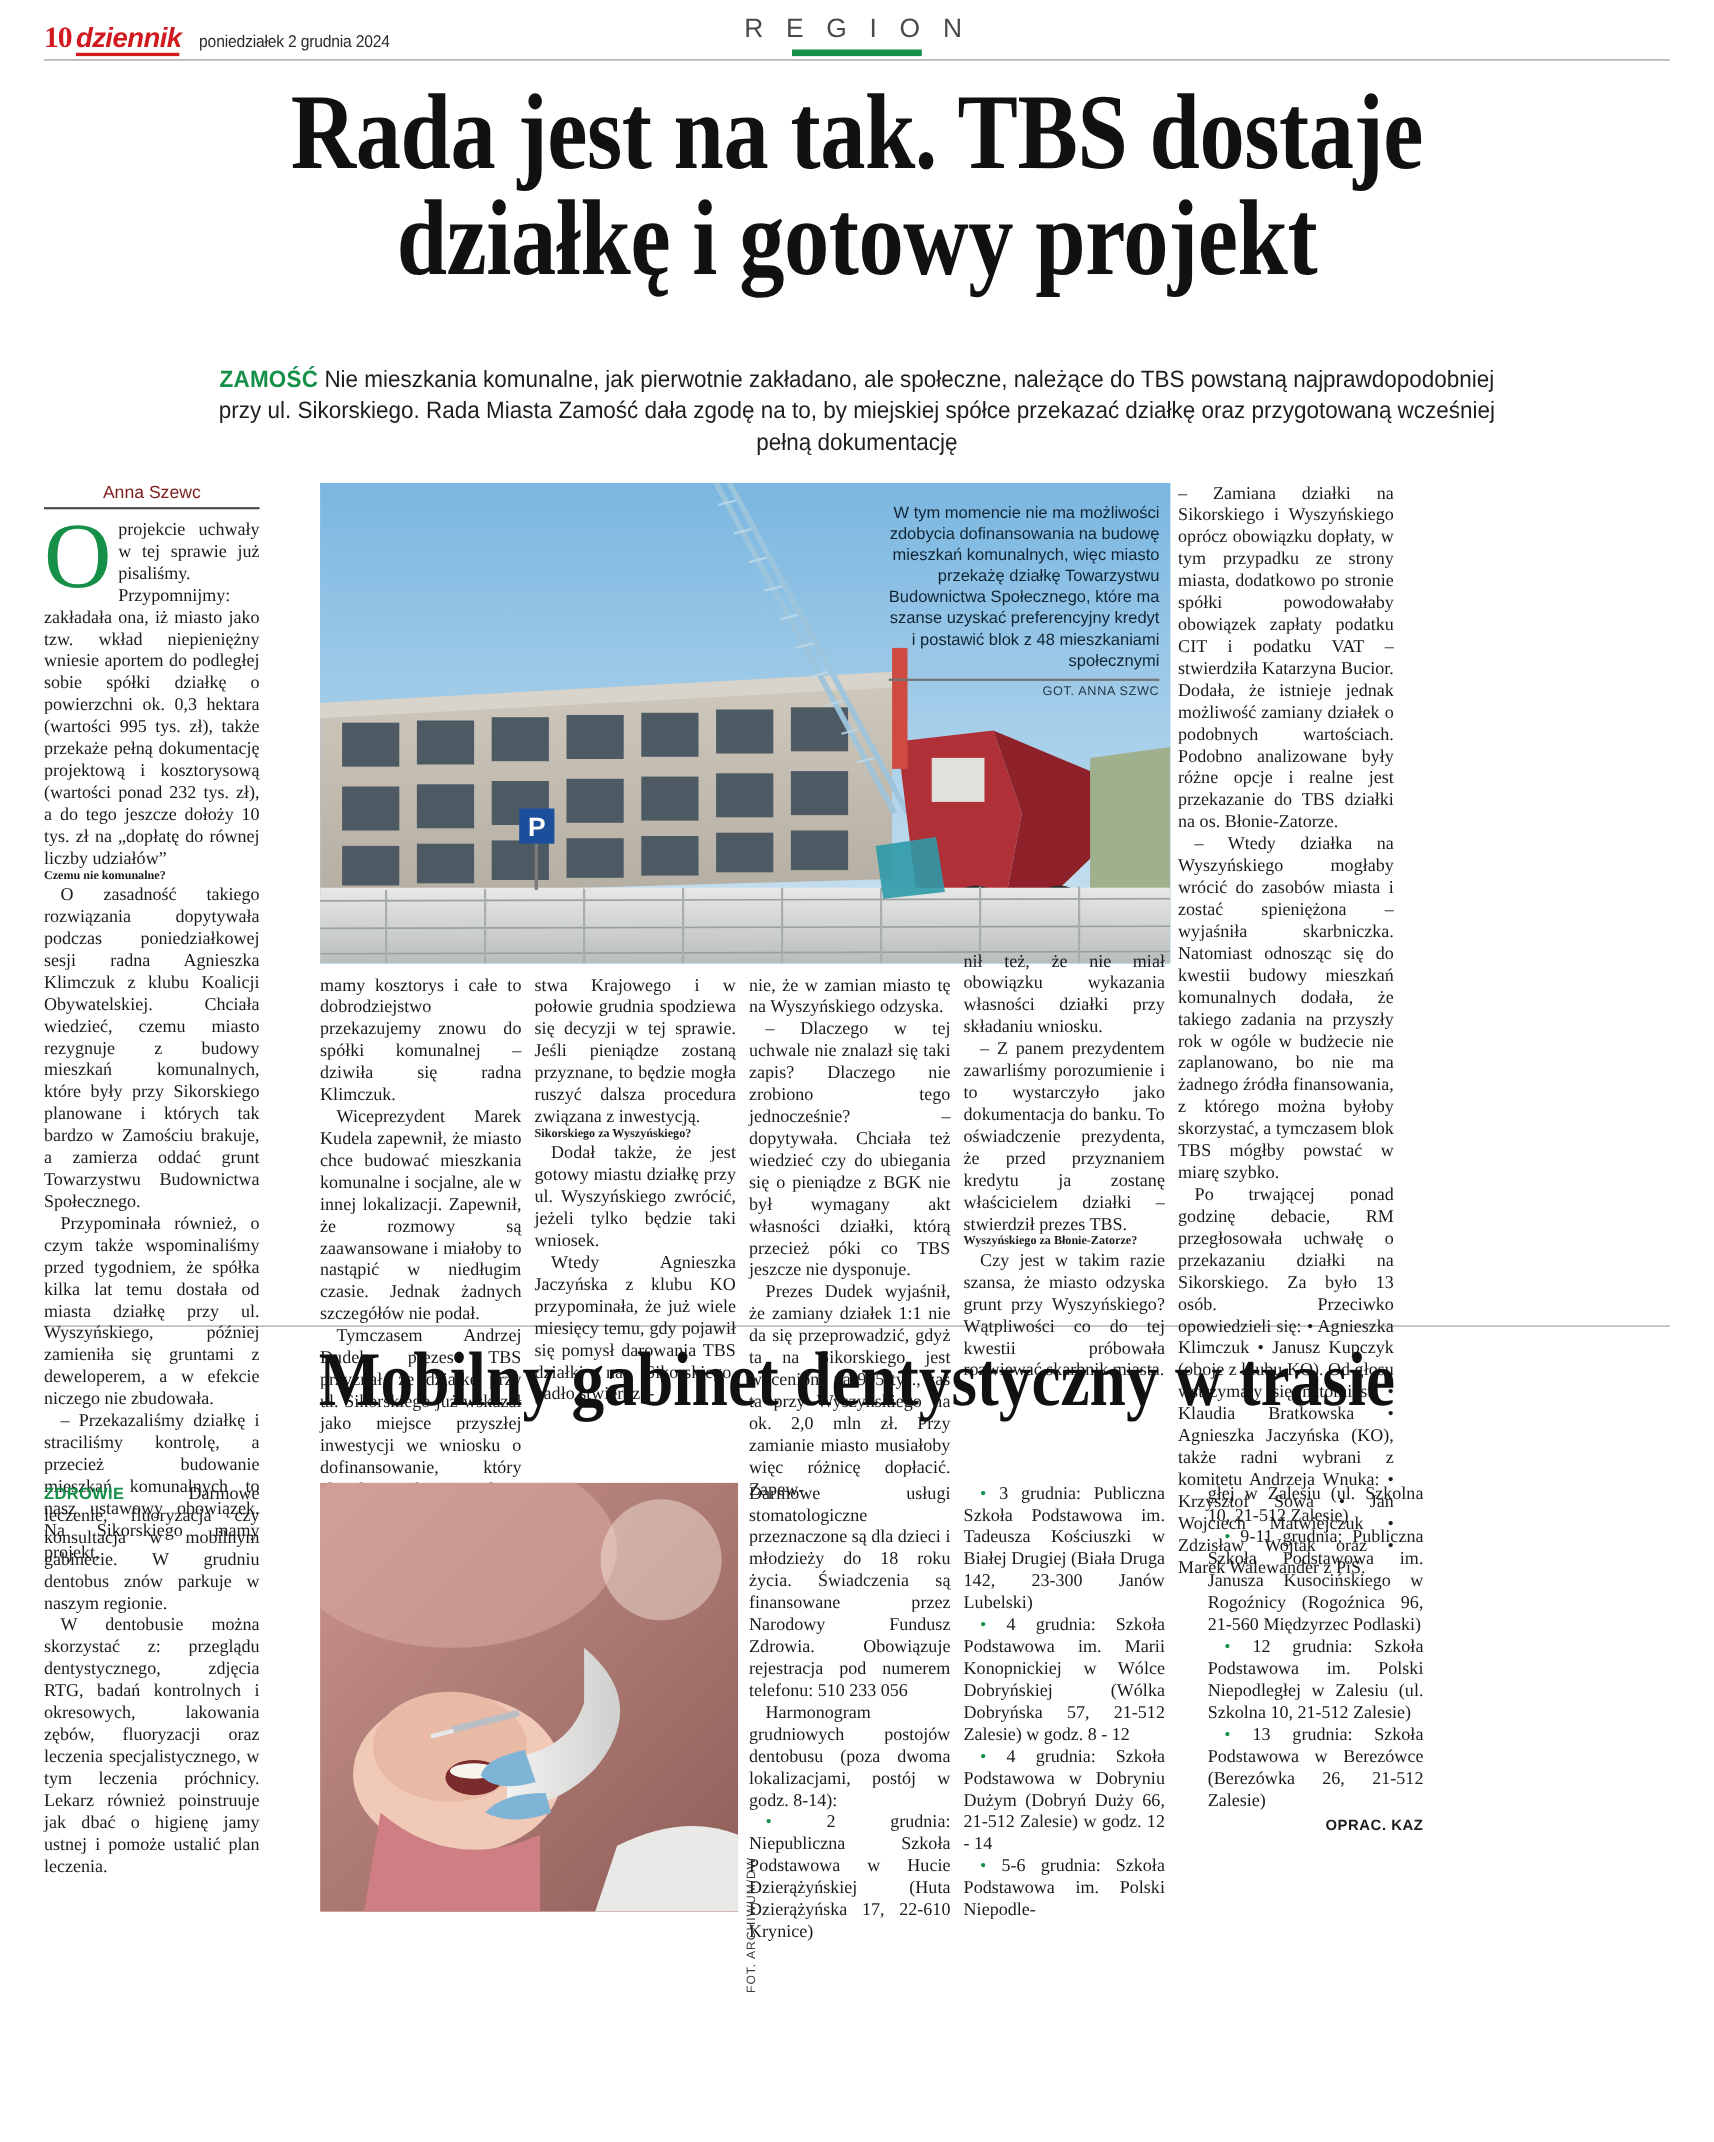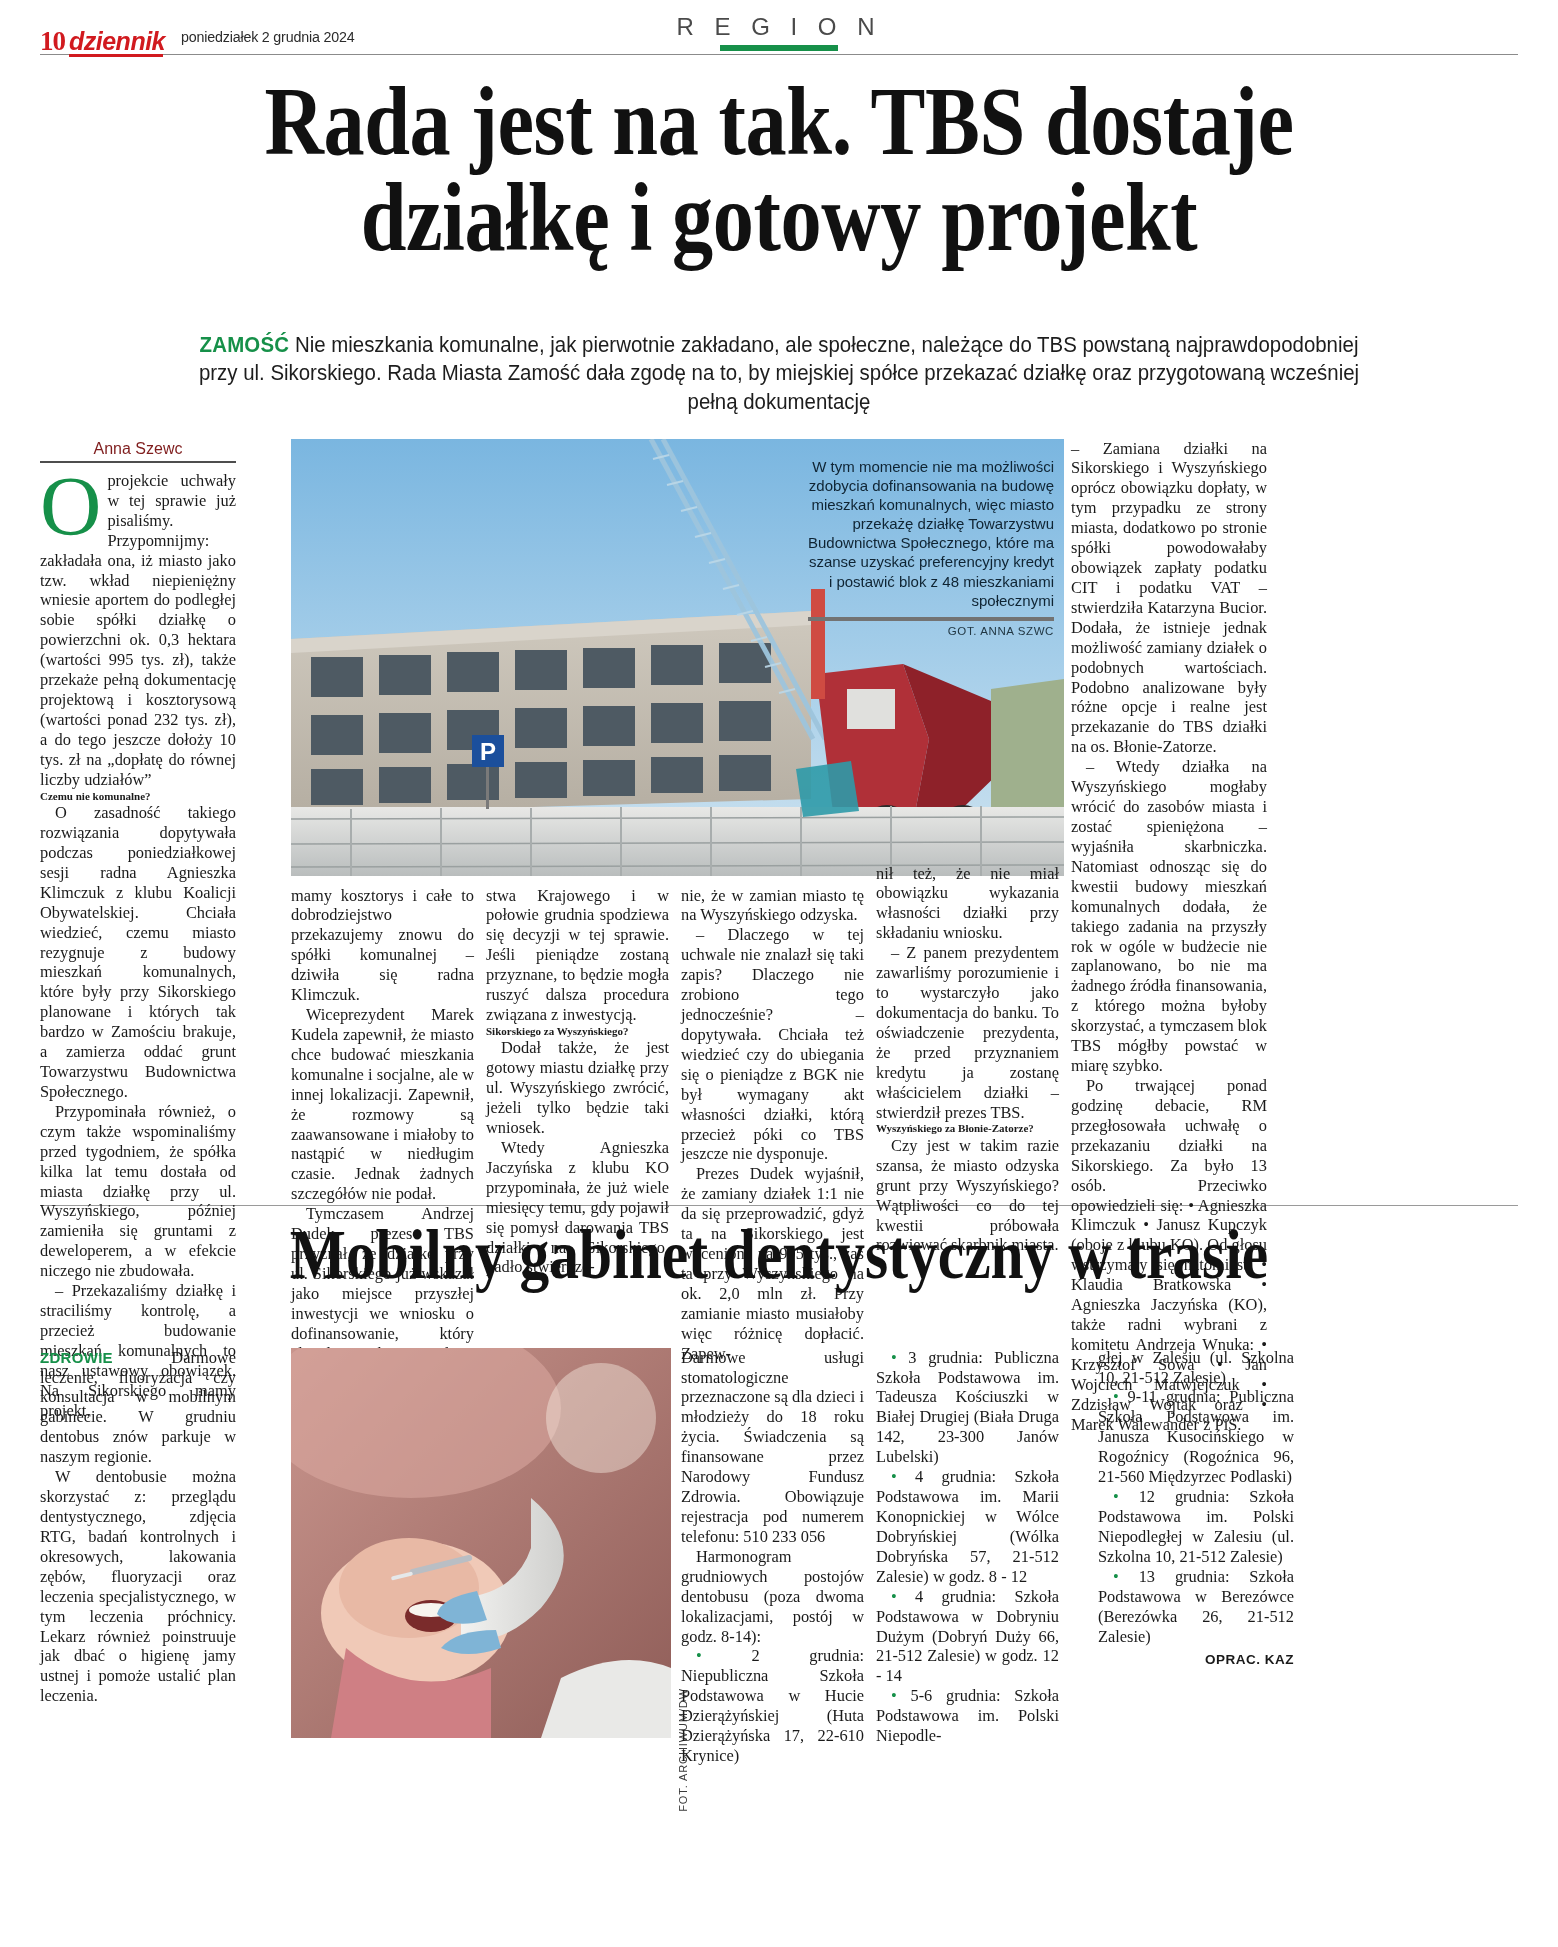--- a/index.html
+++ b/index.html
@@ -7,21 +7,21 @@
   body {
     width:1558px; height:1947px;
     background:#ffffff;
     font-family:"Liberation Serif", serif;
     color:#1a1a1a;
     overflow:hidden;
   }
   .page { width:1558px; height:1947px; position:relative; padding:0 40px; }
 
   
-  .masthead { display:flex; align-items:flex-start; padding-top:28px; height:48px; position:relative; }
+  .masthead { display:flex; align-items:flex-end; padding-top:28px; height:48px; position:relative; }
   .logo-wrap { display:flex; align-items:baseline; gap:4px; }
   .logo-num {
     font-family:"Liberation Serif", serif;
     font-size:27px; font-weight:700; color:#d11a1f; line-height:1;
     letter-spacing:-1px;
   }
   .logo-word {
     font-family:"Liberation Sans", sans-serif;
     font-size:25px; font-weight:700; font-style:italic; color:#d11a1f;
     line-height:1; letter-spacing:-0.5px; position:relative;
@@ -91,21 +91,21 @@
     position:absolute; left:251px; top:0; width:773px; height:437px;
     overflow:hidden; background:#8fc5e8;
   }
   .photo svg { display:block; }
   .capbox {
     position:absolute; right:10px; top:18px; width:246px;
     font-family:Liberation Sans, sans-serif;
     font-size:15px; line-height:1.28; text-align:right; color:#0f2433;
   }
   .capcredit {
-    margin-top:7px; border-top:4px solid #737373; padding-top:3px;
+    margin-top:7px; border-top:2px solid #737373; padding-top:3px;
     font-size:11.5px; letter-spacing:0.6px; text-align:right; color:#223844;
   }
 
   .hr-thin { height:1px; background:#9a9a9a; }
 
   
   .art2 { position:relative; margin-top:14px; }
   .headline2 {
     font-family:"Liberation Serif", serif; font-weight:700;
     font-size:70px; line-height:1.0; text-align:center;

